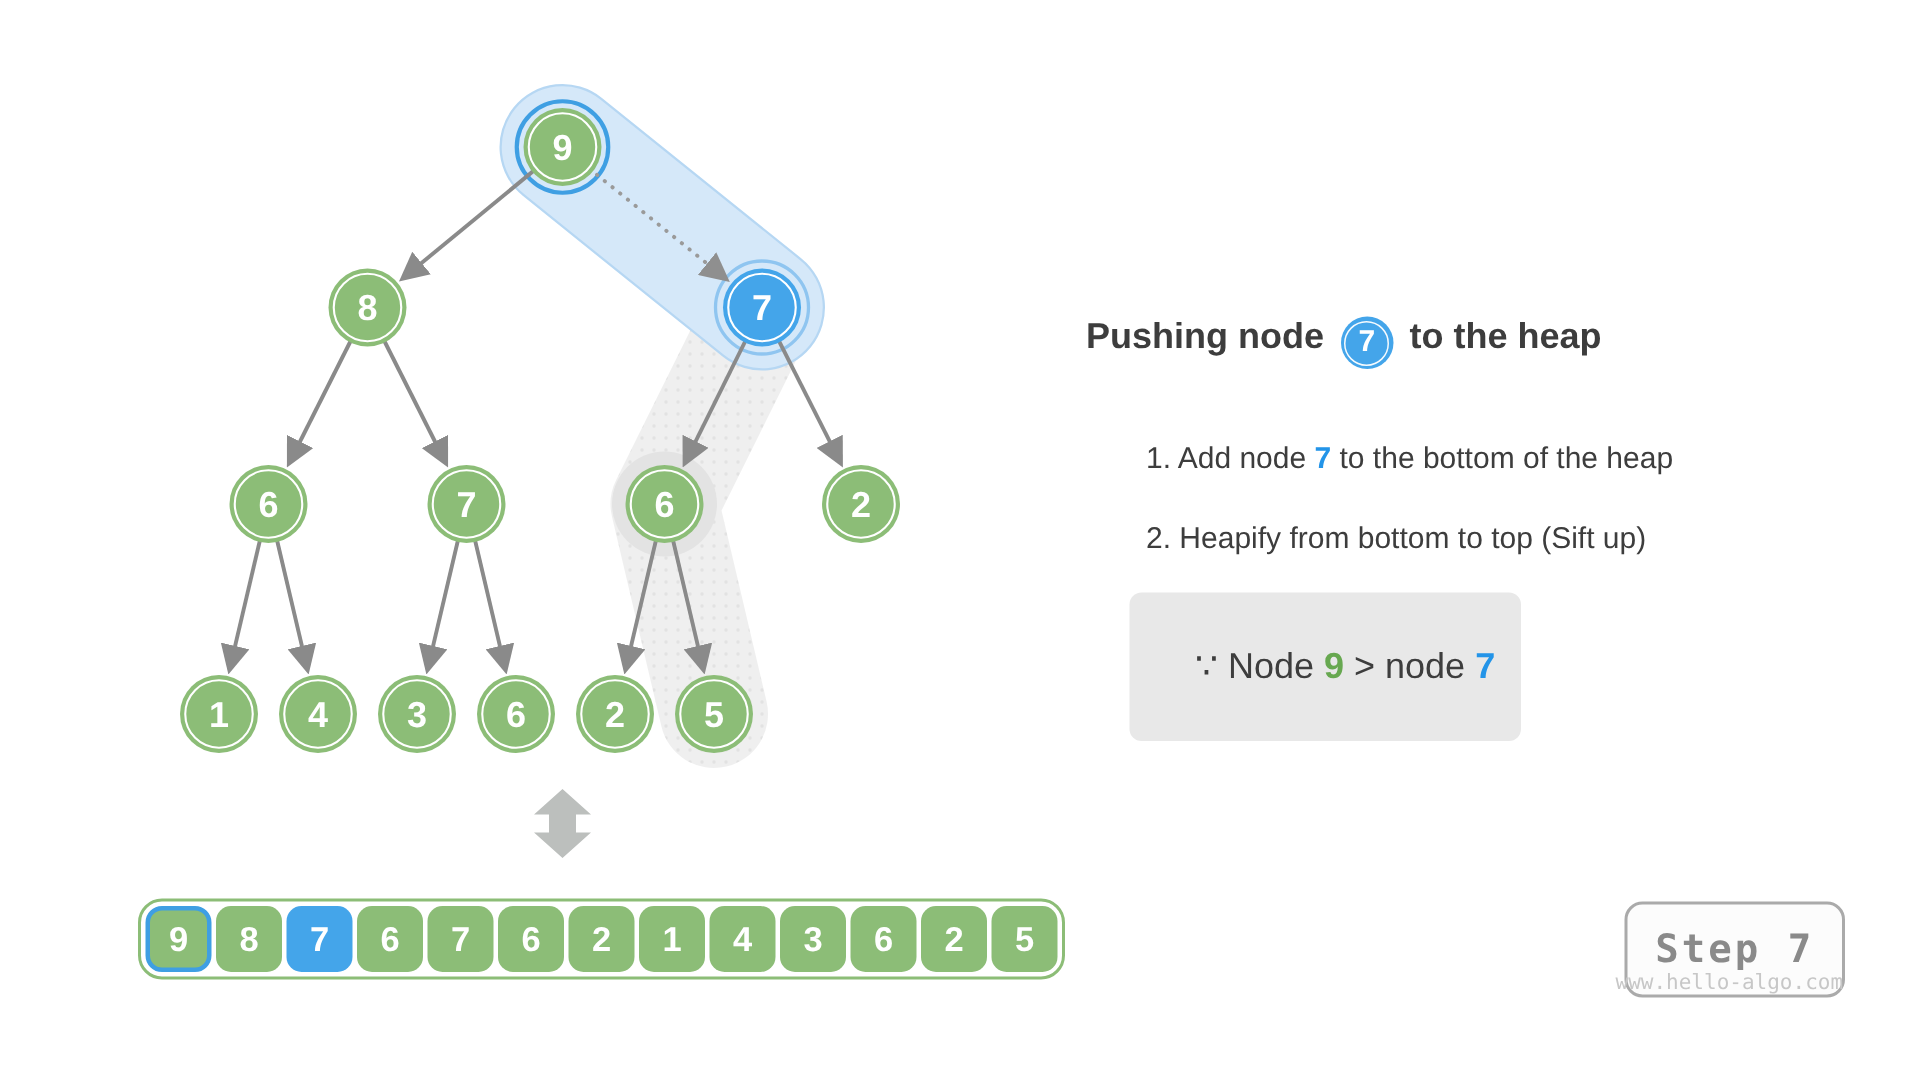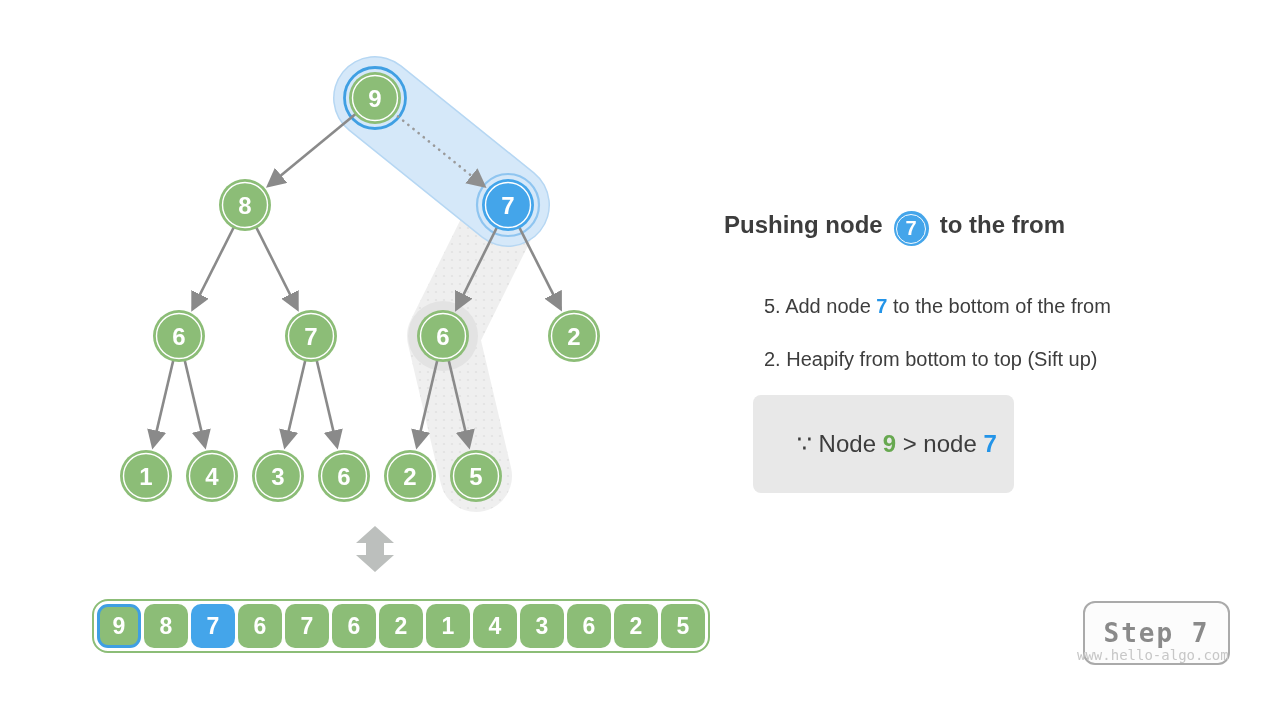--- a/index.html
+++ b/index.html
@@ -201,25 +201,25 @@
         <span>2</span>
       </div>
     <div class="cell">
         <span>5</span>
       </div>
   </div>
 
   <div class="panel-title">
     <span>Pushing node</span>
     <span class="title-circle"><span>7</span></span>
-    <span>to the from</span>
+    <span>to the heap</span>
   </div>
 
   <div class="steps">
-    <div class="step-line"><span>5. Add node </span><span class="em-blue">7</span><span> to the bottom of the from</span></div>
+    <div class="step-line"><span>1. Add node </span><span class="em-blue">7</span><span> to the bottom of the heap</span></div>
     <div class="step-line"><span>2. Heapify from bottom to top (Sift up)</span><span class="em-blue"></span><span></span></div>
   </div>
 
   <div class="note-box">
     <span>∵ Node </span><span class="em-green">9</span><span> &gt; node </span><span class="em-blue">7</span>
   </div>
 
   <div class="step-btn">
       <span>Step 7</span>
     </div>

